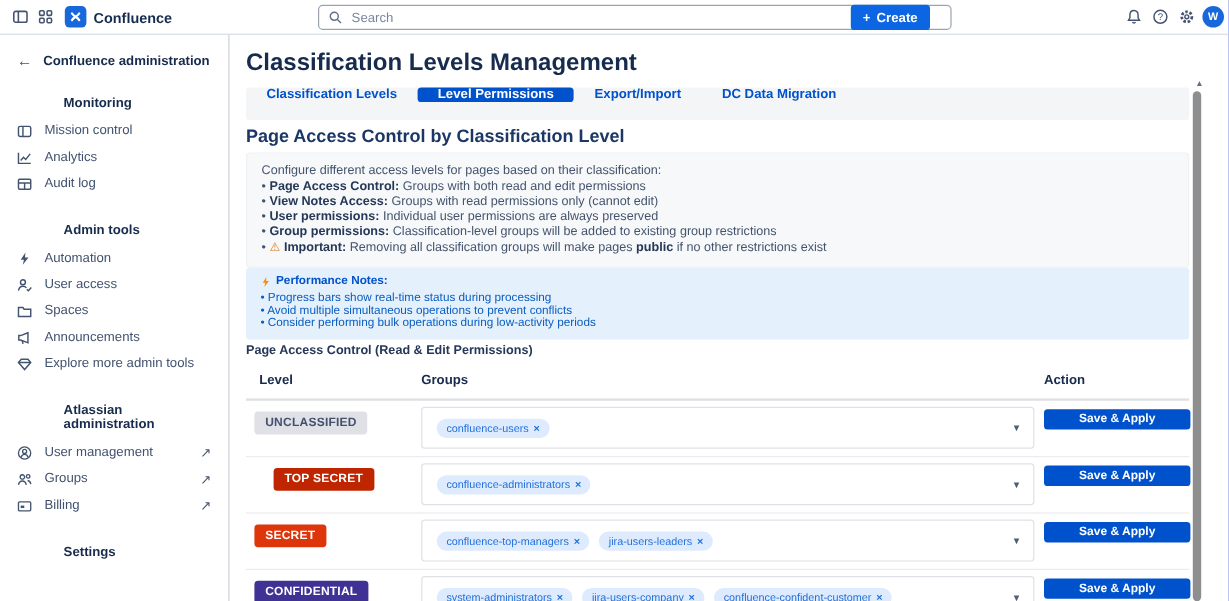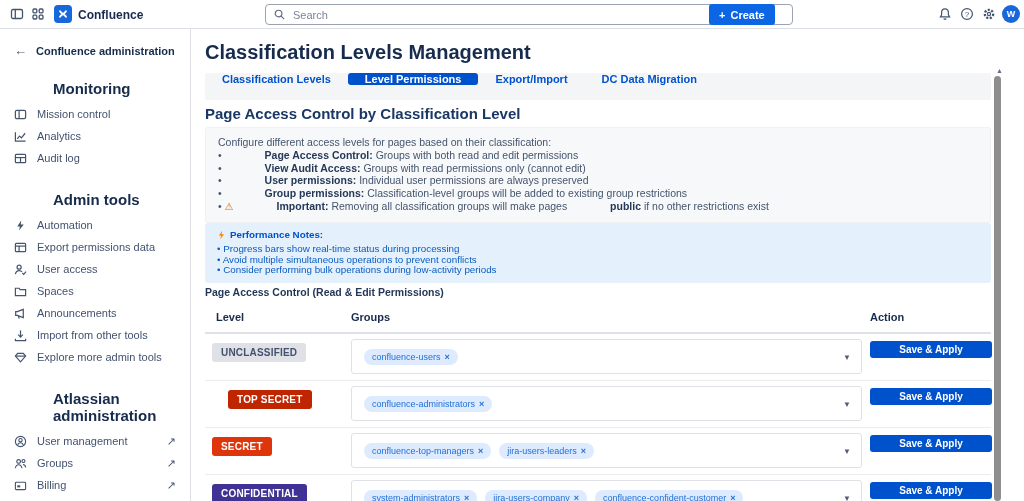--- a/index.html
+++ b/index.html
@@ -20,34 +20,34 @@
   .create-btn{position:absolute;left:709px;top:4px;height:21px;padding:0 10px;background:#0C66E4;color:#fff;
         border:none;border-radius:3px;font-family:"Liberation Sans",sans-serif;font-size:11px;font-weight:bold;
         display:flex;align-items:center;gap:5px;cursor:pointer;}
   .avatar{position:absolute;left:1002px;top:5px;width:18px;height:18px;border-radius:50%;background:#1868DB;
         color:#fff;font-size:9px;font-weight:bold;display:flex;align-items:center;justify-content:center;cursor:pointer;}
   
   .sidebar{position:absolute;top:29px;left:0;width:190px;bottom:0;background:#fff;border-right:1px solid #DCDFE4;overflow:hidden;}
   .side-back{display:flex;align-items:center;gap:9px;padding:14px 14px 0 14px;}
   .side-back .arr{color:#44546E;font-size:13px;cursor:pointer;}
   .side-back .ttl{font-size:11px;font-weight:bold;color:#172B4D;}
-  .side-label{font-size:15px;font-weight:bold;color:#172B4D;margin:22px 14px 6px 14px;padding-left:39px;}
+  .side-label{font-size:11px;font-weight:bold;color:#172B4D;margin:22px 14px 6px 14px;padding-left:39px;}
   .side-item{display:flex;align-items:center;height:22px;padding:0 14px;gap:10px;font-size:11px;color:#42526E;cursor:pointer;}
   .side-item .ext{margin-left:auto;color:#44546E;font-size:11px;}
   
   .main{position:absolute;top:29px;left:191px;right:0;bottom:0;overflow:hidden;background:#fff;}
   .page-title{position:absolute;left:14px;top:12px;font-size:20px;font-weight:bold;color:#172B4D;}
   .tabbar{position:absolute;left:14px;top:44px;width:786px;height:27px;background:#F4F5F7;border-radius:3px;
         display:flex;align-items:flex-start;}
   .tab{display:flex;align-items:center;padding:0 17px;font-size:11px;font-weight:bold;color:#0052CC;cursor:pointer;}
   .tab.active{background:#0052CC;color:#fff;border-radius:3px;}
   .section-title{position:absolute;left:14px;top:76px;font-size:15px;font-weight:bold;color:#1B3765;}
   .gray-box{position:absolute;left:14px;top:98px;width:786px;box-sizing:border-box;background:#F7F8F9;
         border:1px solid #F0F1F3;border-radius:3px;padding:8px 12px;font-size:10.5px;line-height:12.8px;color:#44546E;}
-  .gray-box .b{font-weight:bold;color:#253858;margin-left:40px;}
+  .gray-box .b{font-weight:bold;color:#253858;}
   .gb-line.bullet::before{content:"• ";color:#44546E;}
   .warn{color:#D97708;font-size:10px;margin-right:3px;}
   .blue-box{position:absolute;left:14px;top:194px;width:786px;box-sizing:border-box;background:#E4F0FC;
         border-radius:3px;padding:7px 12px;font-size:9.8px;line-height:10.8px;color:#0A5DC2;}
   .blue-box .nb-title{font-weight:bold;color:#0052CC;display:flex;align-items:center;gap:4px;margin-bottom:3px;}
   .nb-line::before{content:"• ";}
   .table-caption{position:absolute;left:14px;top:257px;font-size:10.5px;font-weight:bold;color:#253858;}
   .thead{position:absolute;left:14px;top:277px;width:786px;height:26px;border-bottom:2px solid #DFE1E6;}
   .thead span{position:absolute;top:5px;font-size:11px;font-weight:bold;color:#172B4D;}
   .th-level{left:11px;} .th-groups{left:146px;} .th-action{left:665px;}
@@ -170,30 +170,20 @@
       <span>
           <svg width="13" height="13" viewBox="0 0 14 14">
             <path d="M7.8 1.5 L3.5 8 H6.4 L5.4 12.5 L10.5 6 H7.3 Z" fill="#44546E"></path>
           </svg>
         </span>
       <span>Automation</span>
     </div>
     <div class="side-item">
       <span>
           <svg width="13" height="13" viewBox="0 0 14 14" fill="none" stroke="#44546E" stroke-width="1.3">
-            <rect x="1.5" y="2.5" width="11" height="9" rx="1"></rect>
-            <line x1="1.5" y1="5.5" x2="12.5" y2="5.5"></line>
-            <line x1="5.5" y1="5.5" x2="5.5" y2="11.5"></line>
-          </svg>
-        </span>
-      <span>Export permissions data</span>
-    </div>
-    <div class="side-item">
-      <span>
-          <svg width="13" height="13" viewBox="0 0 14 14" fill="none" stroke="#44546E" stroke-width="1.3">
             <circle cx="5.5" cy="4.5" r="2.2"></circle>
             <path d="M1.5 12c.5-2.6 2-3.9 4-3.9 1.3 0 2.4.5 3.1 1.5"></path>
             <polyline points="9,10.8 10.4,12.2 13,9.3"></polyline>
           </svg>
         </span>
       <span>User access</span>
     </div>
     <div class="side-item">
       <span>
           <svg width="13" height="13" viewBox="0 0 14 14" fill="none" stroke="#44546E" stroke-width="1.3">
@@ -203,30 +193,20 @@
       <span>Spaces</span>
     </div>
     <div class="side-item">
       <span>
           <svg width="13" height="13" viewBox="0 0 14 14" fill="none" stroke="#44546E" stroke-width="1.3">
             <path d="M10 2.5 L3.5 5 H1.8 v4 H3.5 L10 11.5 z"></path>
             <path d="M4.8 9.5 l.8 3"></path>
           </svg>
         </span>
       <span>Announcements</span>
-    </div>
-    <div class="side-item">
-      <span>
-          <svg width="13" height="13" viewBox="0 0 14 14" fill="none" stroke="#44546E" stroke-width="1.3">
-            <path d="M7 1.5v7"></path>
-            <polyline points="4.5,6 7,8.7 9.5,6"></polyline>
-            <path d="M1.5 10.5v2h11v-2"></path>
-          </svg>
-        </span>
-      <span>Import from other tools</span>
     </div>
     <div class="side-item">
       <span>
           <svg width="13" height="13" viewBox="0 0 14 14" fill="none" stroke="#44546E" stroke-width="1.3">
             <path d="M4 2.5h6l2.5 3L7 11.8 1.5 5.5z"></path>
             <path d="M1.5 5.5h11"></path>
           </svg>
         </span>
       <span>Explore more admin tools</span>
     </div>
@@ -278,21 +258,21 @@
       <div class="tab active">Level Permissions</div>
       <div class="tab">Export/Import</div>
       <div class="tab">DC Data Migration</div>
     </div>
 
     <div class="section-title">Page Access Control by Classification Level</div>
 
     <div class="gray-box">
       <div class="gb-line">Configure different access levels for pages based on their classification:</div>
       <div class="gb-line bullet"><span class="b">Page Access Control:</span><span> Groups with both read and edit permissions</span></div>
-      <div class="gb-line bullet"><span class="b">View Audit Access:</span><span> Groups with read permissions only (cannot edit)</span></div>
+      <div class="gb-line bullet"><span class="b">View Notes Access:</span><span> Groups with read permissions only (cannot edit)</span></div>
       <div class="gb-line bullet"><span class="b">User permissions:</span><span> Individual user permissions are always preserved</span></div>
       <div class="gb-line bullet"><span class="b">Group permissions:</span><span> Classification-level groups will be added to existing group restrictions</span></div>
       <div class="gb-line bullet">
         <span class="warn">⚠</span><span class="b">Important:</span><span> Removing all classification groups will make pages </span><span class="b">public</span><span> if no other restrictions exist</span>
       </div>
     </div>
 
     <div class="blue-box">
       <div class="nb-title">
         <span>

